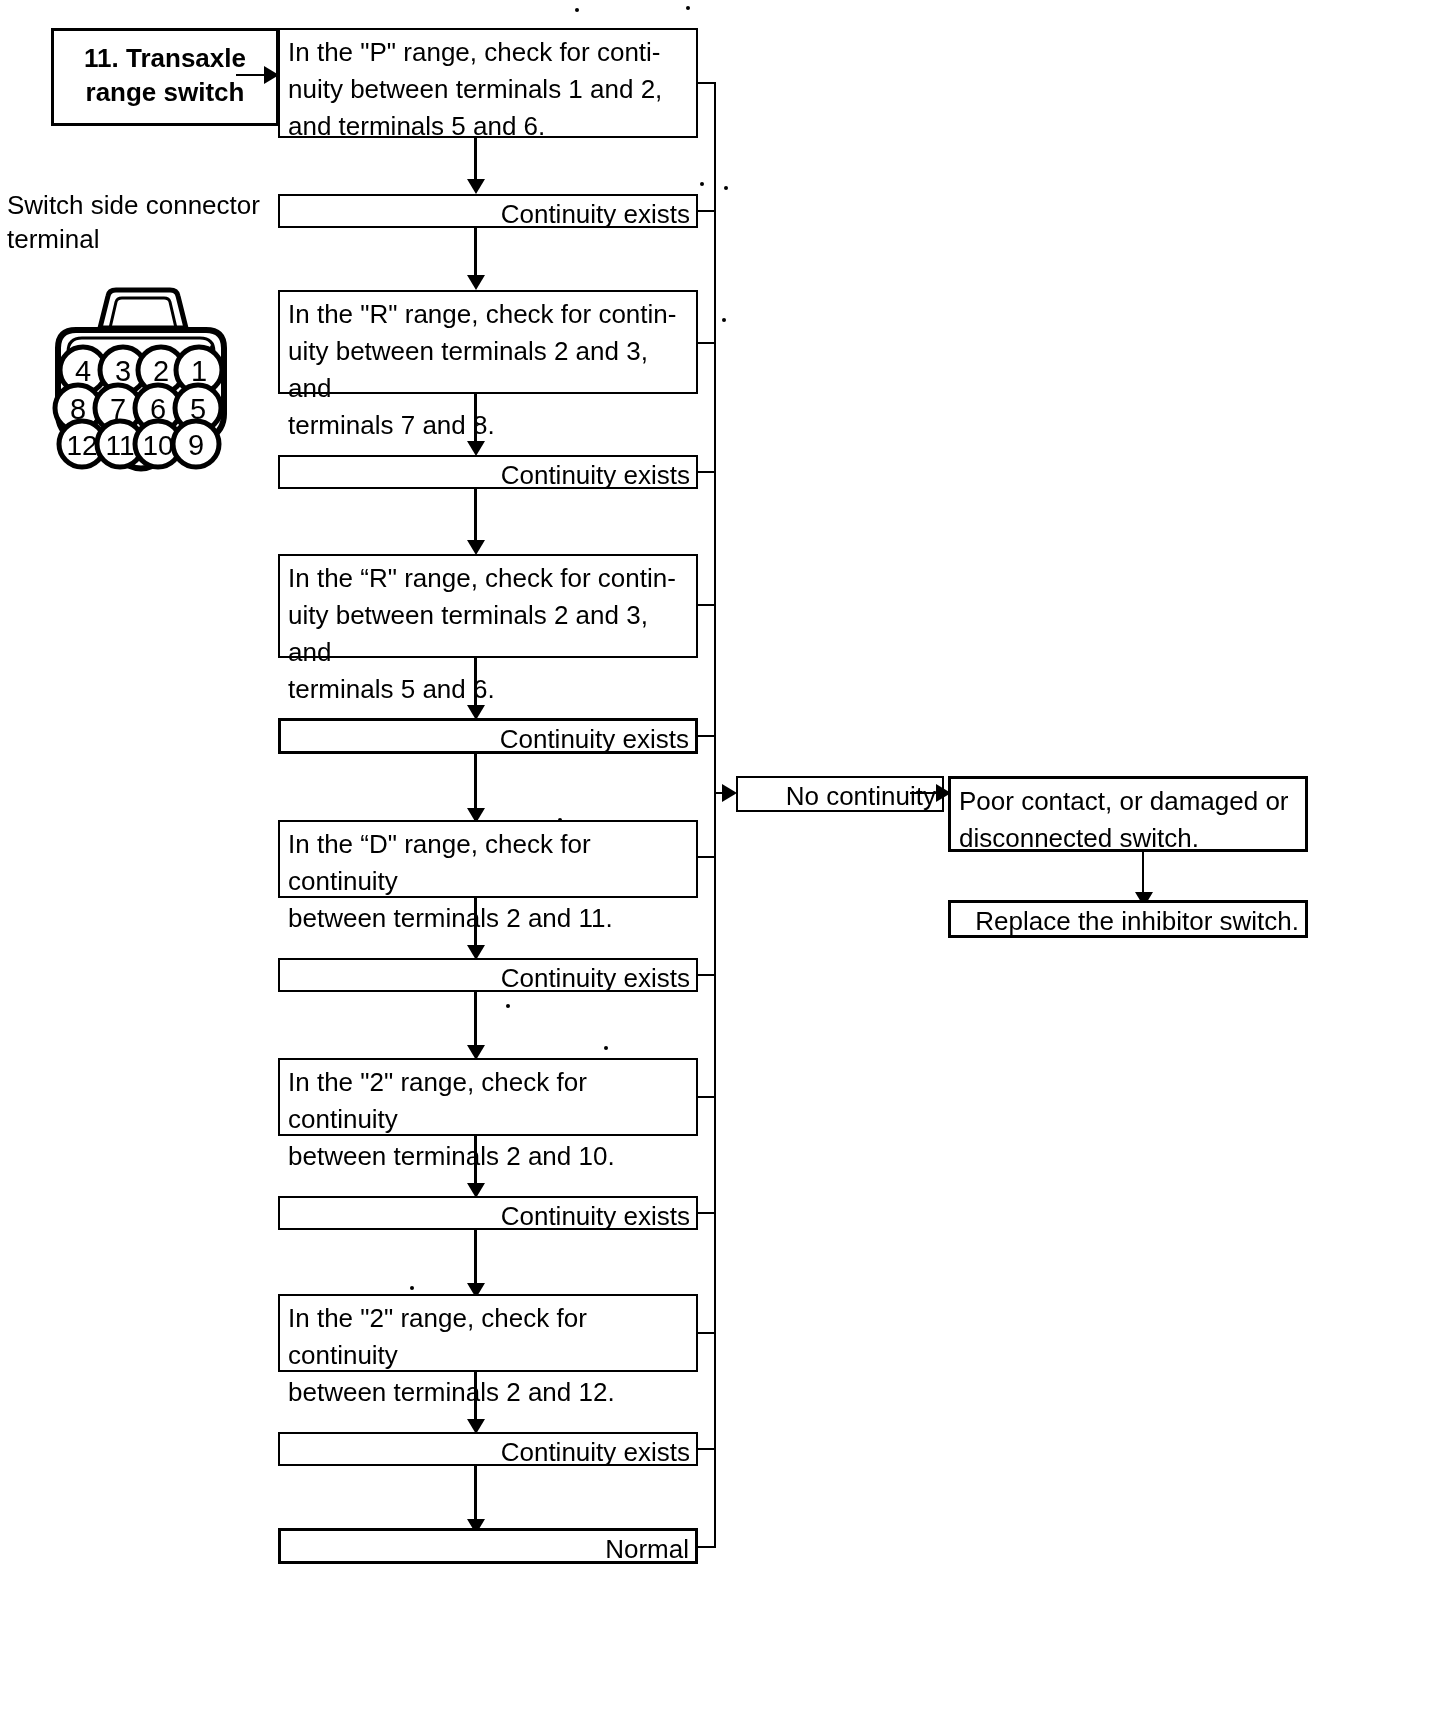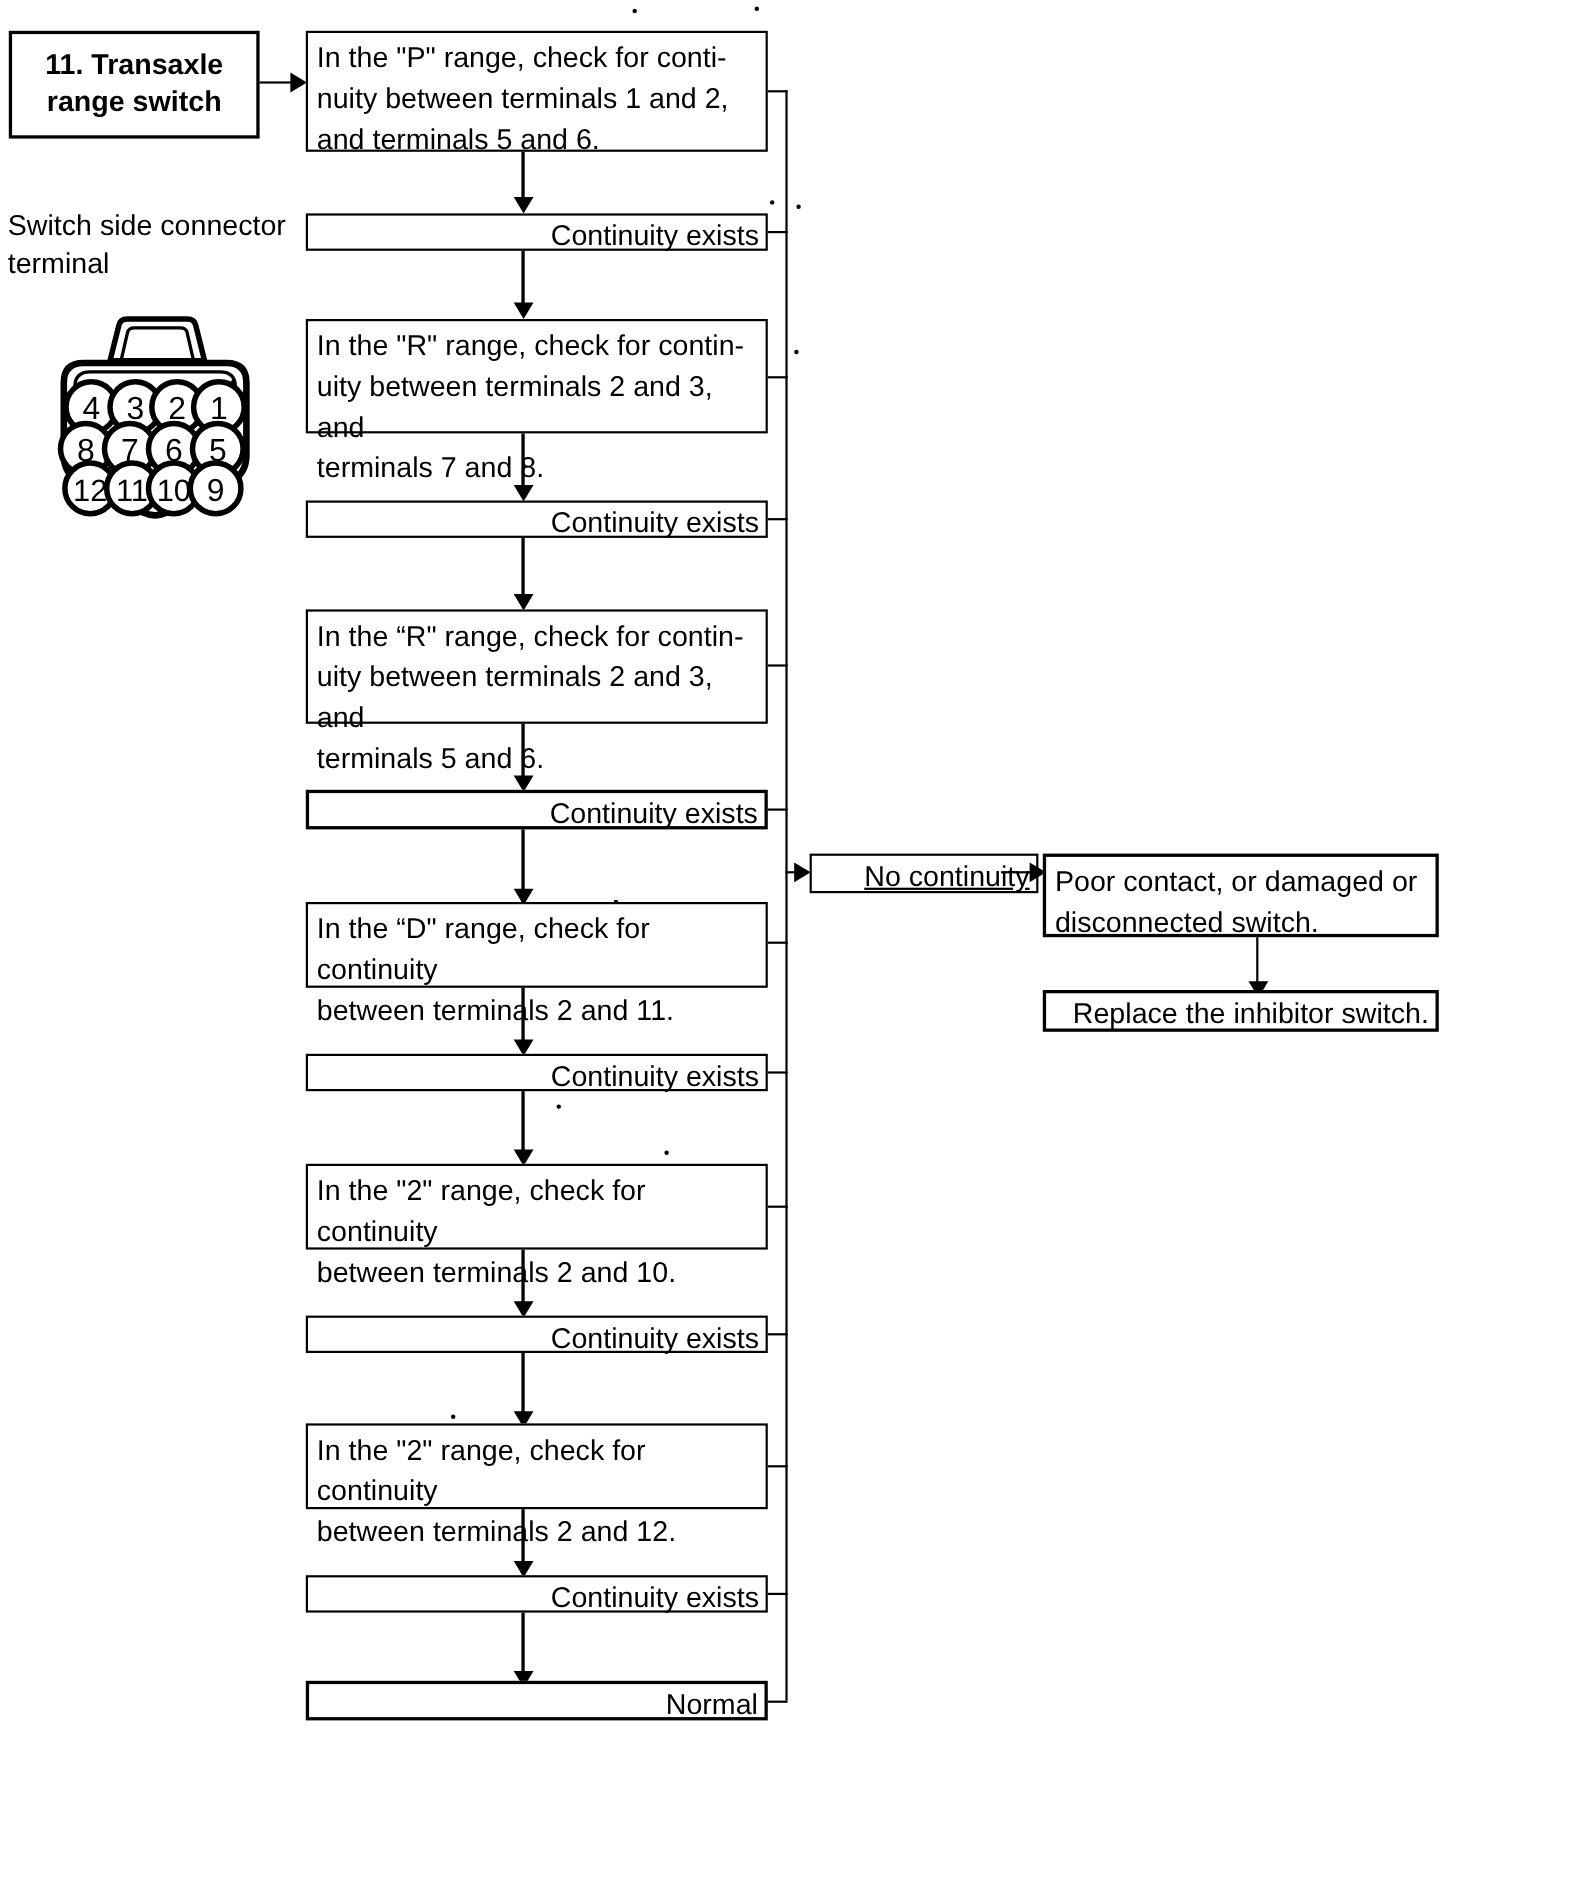--- a/index.html
+++ b/index.html
@@ -40,20 +40,21 @@
     text-align: right;
     padding: 0 6px;
   }
 
   
   .title-box {
     font-weight: bold;
     font-size: 26px;
     line-height: 34px;
     border: 3px solid #000;
+    margin-left: 43px;
   }
   .title-box .box-text {
     text-align: center;
     padding: 10px 10px;
   }
 
   
   .plain-label {
     position: absolute;
     font-size: 26px;
@@ -255,21 +256,21 @@
   <div class="hline thin" style="left:698px; top:1212px; width:18px;"></div>
   <div class="hline thin" style="left:698px; top:1332px; width:18px;"></div>
   <div class="hline thin" style="left:698px; top:1448px; width:18px;"></div>
   <div class="hline thin" style="left:698px; top:1546px; width:18px;"></div>
 
   <div class="vline thin" style="left:714px; top:82px; height:1464px;"></div>
 
   <div class="hline thin" style="left:714px; top:792px; width:20px;"></div>
   <div class="arrow-right" style="left:722px; top:784px;"></div>
 
-  <div class="box center" style="left:736px; top:776px; width:208px; height:36px;text-decoration:underline;">
+  <div class="box center" style="left:736px; top:776px; width:208px; height:36px;">
     <span class="box-text">No continuity</span>
   </div>
 
   <div class="hline thin" style="left:910px; top:792px; width:36px;"></div>
   <div class="arrow-right" style="left:936px; top:784px;"></div>
 
   <div class="box thick" style="left:948px; top:776px; width:360px; height:76px;">
     <span class="box-text">Poor contact, or damaged or
 disconnected switch.</span>
   </div>

